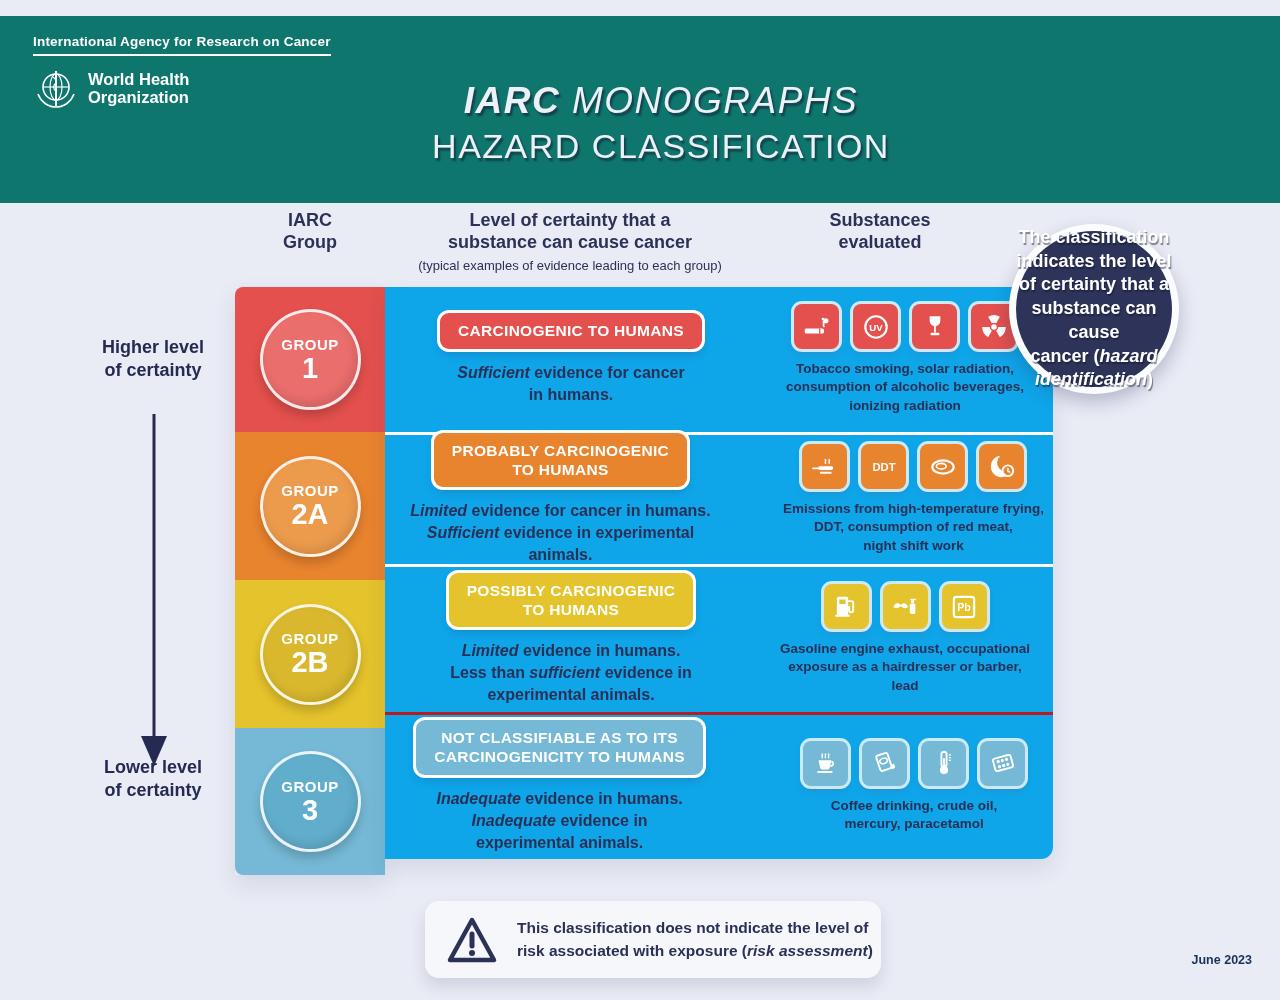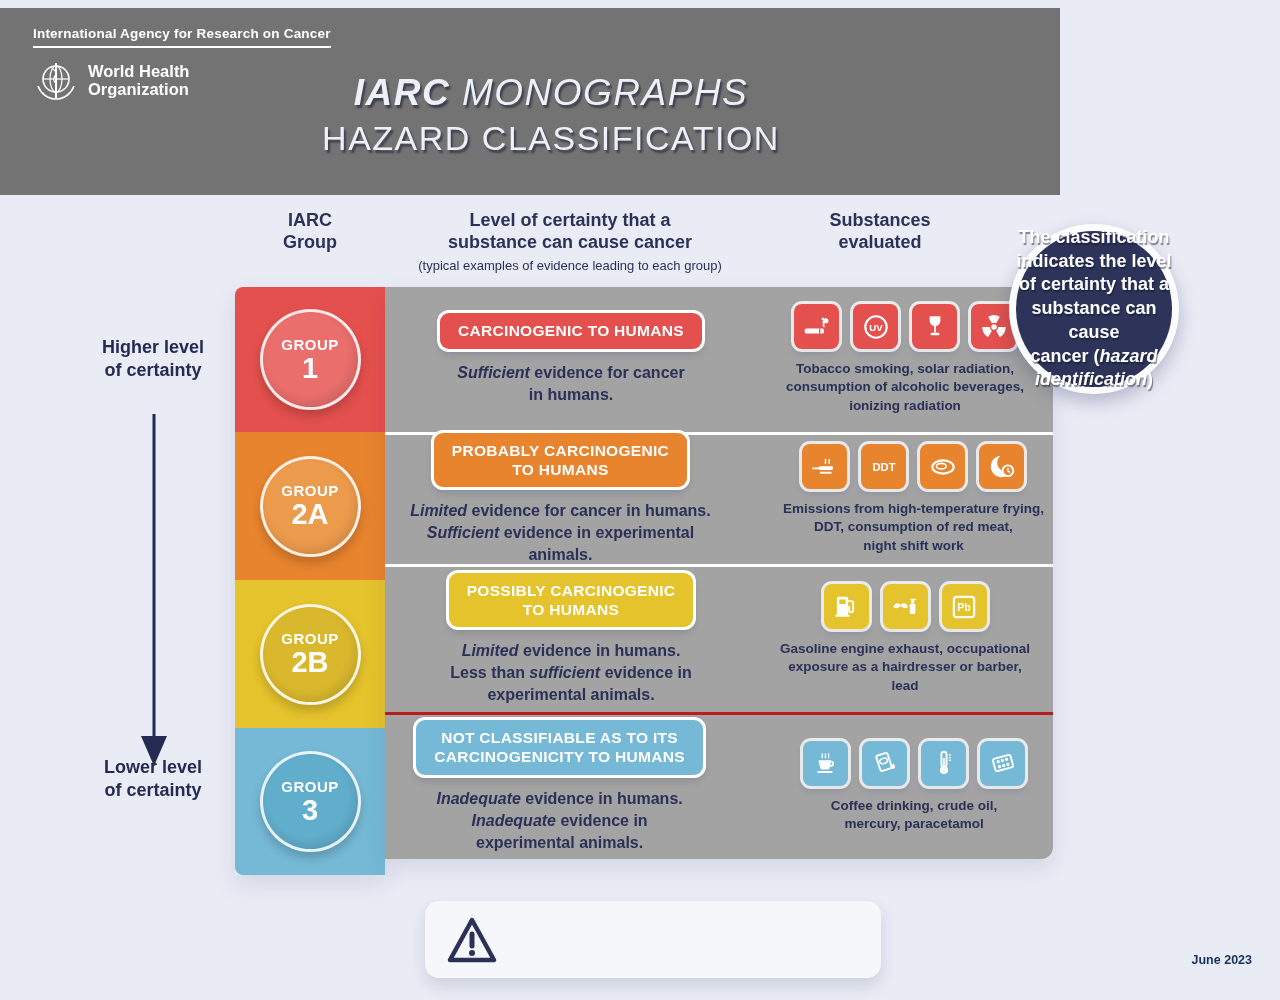--- a/index.html
+++ b/index.html
@@ -1,20 +1,20 @@
 <!DOCTYPE html>
 <html><head>
 <meta charset="utf-8">
 <style>
   html,body{margin:0;padding:0;}
   body{font-family:"Liberation Sans",sans-serif;background:#cfd2e0;}
   .page{position:relative;width:1280px;height:1000px;background:#e9ebf5;overflow:hidden;margin:0 auto;}
 
   
-  .header{position:absolute;left:0;top:8px;width:1060px;height:187px;background:#737373;}
+  .header{position:absolute;left:0;top:16px;width:1280px;height:187px;background:#0f766e;}
   .agency{position:absolute;left:33px;top:18px;color:#ffffff;font-size:13.5px;font-weight:bold;
           letter-spacing:.2px;padding-bottom:5px;border-bottom:2px solid #ffffff;}
   .who{position:absolute;left:33px;top:50px;display:flex;align-items:center;}
   .who-emblem{width:46px;height:46px;margin-right:9px;flex:0 0 auto;}
   .who-name{color:#ffffff;font-size:16.5px;font-weight:bold;line-height:1.08;white-space:pre-line;}
   .title{position:absolute;left:0;top:64px;width:100%;text-align:center;color:#eef0f8;
          text-shadow:2px 3px 2px rgba(18,22,46,.55);padding-left:21px;}
   .title-l1{font-size:37px;font-style:italic;font-weight:300;letter-spacing:1.5px;}
   .title-l1 .b{font-weight:800;}
   .title-l2{font-size:34px;font-weight:300;letter-spacing:1.5px;margin-top:5px;}
@@ -37,21 +37,21 @@
   .gblock.h3{height:148px;}
   .gblock.h4{height:147px;border-bottom-left-radius:8px;}
   .gcircle{width:95px;height:95px;border-radius:50%;border:3px solid rgba(255,255,255,.85);
            display:flex;flex-direction:column;align-items:center;justify-content:center;
            box-shadow:0 6px 10px rgba(0,0,0,.18), inset -3px -5px 8px rgba(0,0,0,.10);}
   .gword{color:#fff;font-weight:bold;font-size:15px;letter-spacing:.5px;}
   .gnum{color:#fff;font-weight:bold;font-size:29px;line-height:1.05;}
 
   .content{position:absolute;left:385px;top:287px;width:668px;border-top-right-radius:12px;
            border-bottom-right-radius:12px;overflow:hidden;box-shadow:0 10px 22px rgba(44,49,88,.10);}
-  .row{display:flex;background:#a3a3a3;box-sizing:border-box;}
+  .row{display:flex;background:#0ea5e9;box-sizing:border-box;}
   .row.h1{height:145px;}
   .row.h2{height:132px;border-top:3px solid #ffffff;gap:38px;}
   .row.h3{height:148px;border-top:3px solid #ffffff;}
   .row.h4{height:147px;border-top:3px solid #b91c1c;gap:41px;}
   .cell-desc{width:372px;display:flex;flex-direction:column;align-items:center;justify-content:center;}
   .cell-icons{width:296px;display:flex;flex-direction:column;align-items:center;justify-content:center;}
 
   .badge{display:inline-block;padding:8px 18px;border-radius:9px;color:#fff;font-weight:bold;
          font-size:15.5px;letter-spacing:.3px;text-align:center;line-height:1.25;white-space:pre-line;
          box-shadow:0 0 0 3px #ffffff, 0 5px 9px rgba(40,45,90,.22);margin-bottom:13px;}
@@ -354,17 +354,19 @@
 cancer (</span><span class="it">hazard
 identification</span><span>)</span></div>
   </div>
 
   <div class="warnbox">
     <svg class="warn-icon" viewBox="0 0 54 50">
       <path d="M27 5 L49 45 H5 Z" fill="none" stroke="#2c3158" stroke-width="4.5" stroke-linejoin="round"></path>
       <line x1="27" y1="19" x2="27" y2="31" stroke="#2c3158" stroke-width="5" stroke-linecap="round"></line>
       <circle cx="27" cy="38" r="3" fill="#2c3158"></circle>
     </svg>
+    <div class="warn-text"><span>This classification does not indicate the level of
+risk associated with exposure (</span><span class="it">risk assessment</span><span>)</span></div>
   </div>
 
   <div class="date">June 2023</div>
 
 </div>
 
 </body></html>

